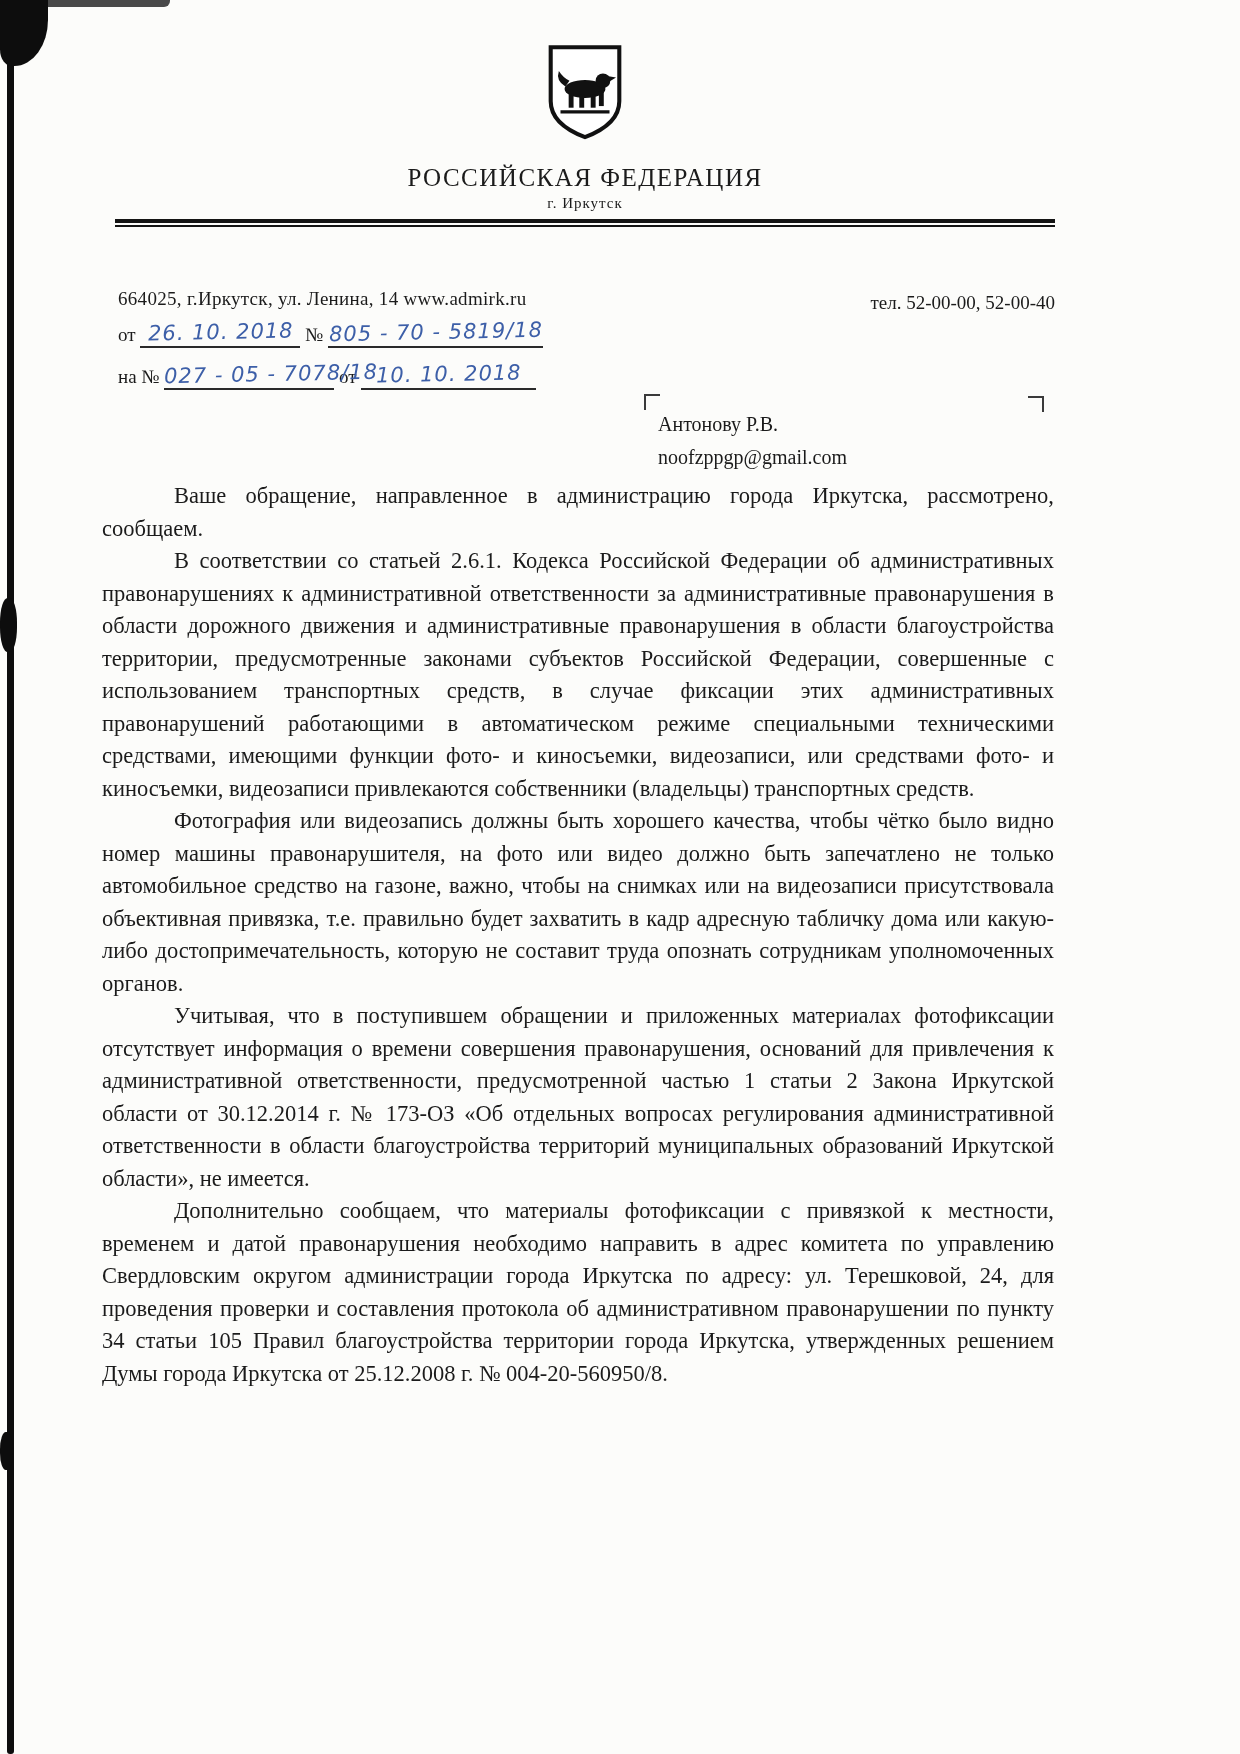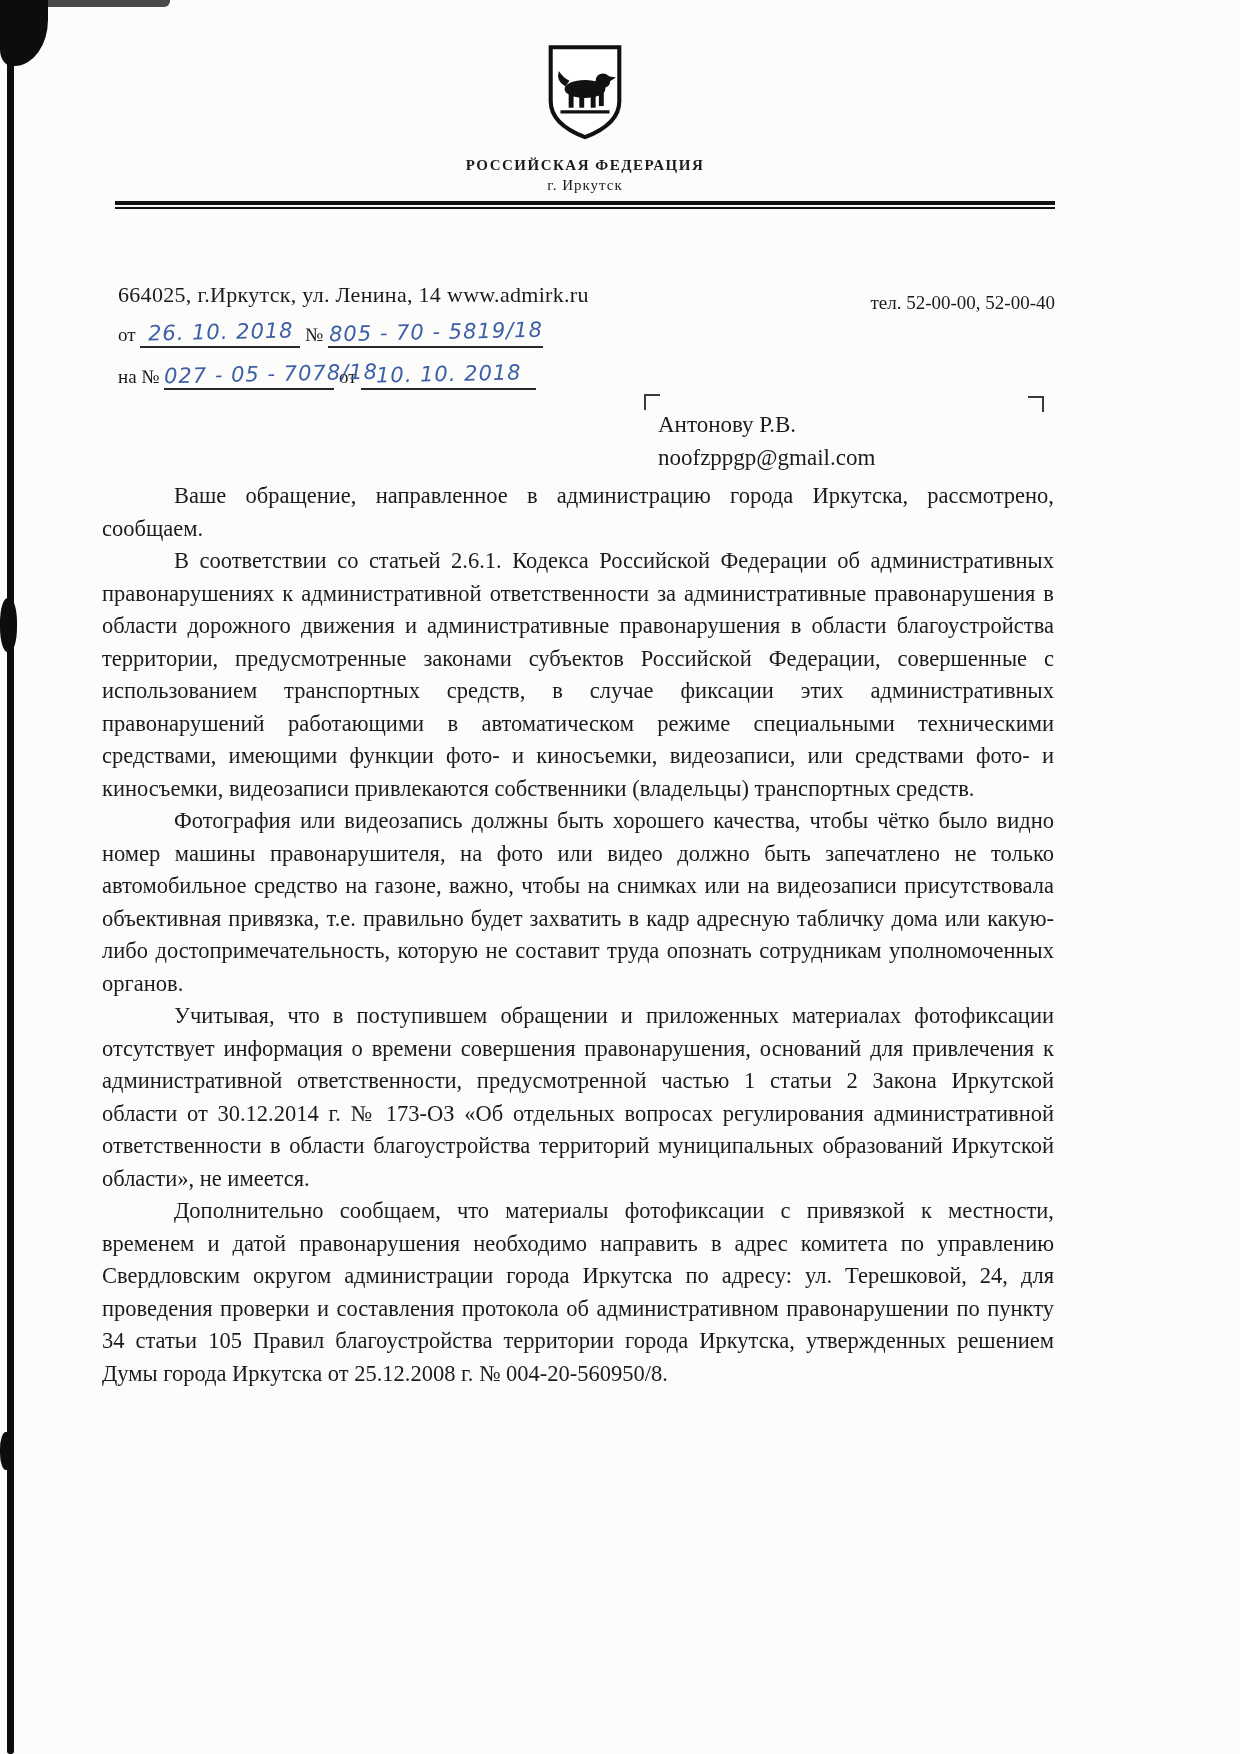--- a/index.html
+++ b/index.html
@@ -18,26 +18,26 @@
   .artifact { position:absolute; background:#0d0d0d; }
   .edge-strip { left:7px; top:26px; width:7px; height:1728px; border-radius:3px; }
   .corner-blob { left:0; top:0; width:48px; height:66px; border-radius:0 0 70% 25%; }
   .top-smudge { left:40px; top:0; width:130px; height:7px; opacity:.75; border-radius:0 0 6px 6px; }
   .blob-mid { left:0; top:598px; width:17px; height:54px; border-radius:45%; }
   .blob-low { left:0; top:1432px; width:13px; height:38px; border-radius:45%; }
 
   
   .header { position:absolute; left:115px; top:44px; width:940px; text-align:center; }
   .emblem { display:inline-block; }
-  .country { margin-top:11px; font-weight:bold; font-size:15px; letter-spacing:1.5px; }
+  .country { margin-top:18px; font-weight:normal; font-size:25px; letter-spacing:1.5px; }
   .city { font-weight:normal; font-size:15px; margin-top:3px; letter-spacing:1px; }
   .org { margin-top:16px; font-weight:bold; font-size:31px; letter-spacing:5px; word-spacing:8px; }
   .rule { margin-top:7px; height:8px; border-top:4px solid #141414; border-bottom:2px solid #141414; }
 
-  .addr-line { position:absolute; left:118px; top:282px; font-size:22px; letter-spacing:.3px; }
+  .addr-line { position:absolute; left:118px; top:288px; font-size:19px; letter-spacing:.3px; }
   .phone-line { position:absolute; right:185px; top:292px; font-size:19px;text-align:right; }
 
   
   .ref { position:absolute; left:118px; top:322px; width:620px; font-size:19px; }
   .ref-row { margin-bottom:16px; white-space:nowrap; }
   .uline { display:inline-block; border-bottom:2px solid #2a2a2a; text-align:center; }
   .u1 { width:160px; } .u2 { width:215px; } .u3 { width:170px; } .u4 { width:175px; }
   .hw {
     display:inline-block;
     color:#3d5fa8;
@@ -46,21 +46,21 @@
     font-size:21px;
     letter-spacing:1px;
     position:relative; top:-2px;
     transform:rotate(-1.2deg);
   }
 
   
   .corner { position:absolute; width:16px; height:16px; }
   .corner-l { left:644px; top:394px; border-left:2px solid #3a3a3a; border-top:2px solid #3a3a3a; }
   .corner-r { left:1028px; top:396px; border-right:2px solid #3a3a3a; border-top:2px solid #3a3a3a; }
-  .recipient { position:absolute; left:658px; top:408px; font-size:23px; line-height:33px; }
+  .recipient { position:absolute; left:658px; top:408px; font-size:20px; line-height:33px; }
 
   
   .letter-body {
     position:absolute; left:102px; top:480px; width:952px;
     font-size:22.5px; line-height:32.5px;
     text-align:justify; text-justify:inter-word;
   }
   .letter-body p { text-indent:72px; }
 </style>
 </head>

